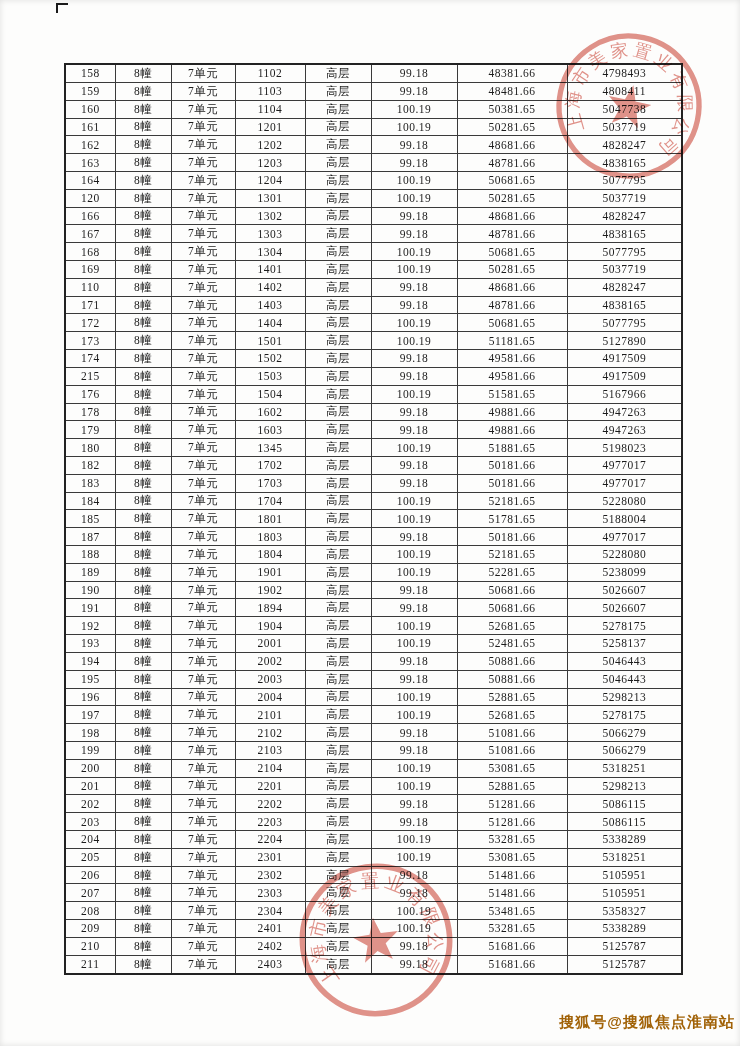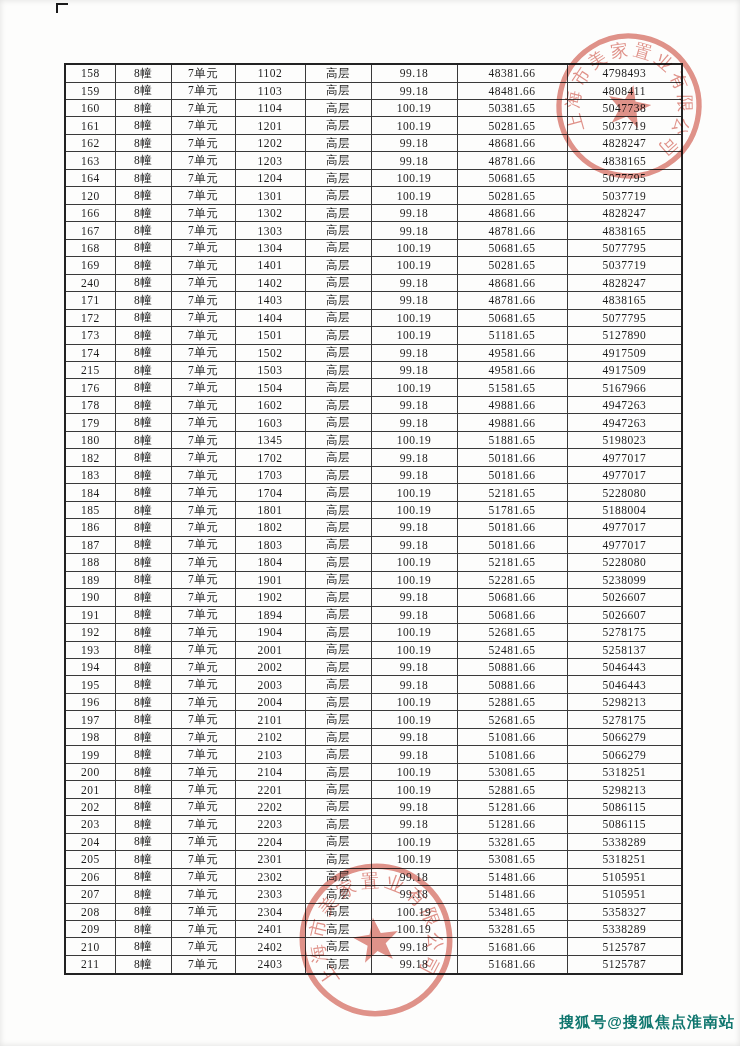--- a/index.html
+++ b/index.html
@@ -66,21 +66,21 @@
     height: 160px;
     transform: rotate(-8deg);
   }
   .watermark {
     position: absolute;
     right: 5px;
     top: 1013px;
     font-family: "Liberation Sans", sans-serif;
     font-size: 15px;
     font-weight: bold;
-    color: #0f766e;
+    color: #a16207;
     letter-spacing: 1px;
   }
 </style>
 </head>
 <body>
 
 <div class="page">
 
   <div class="scan-mark"></div>
 
@@ -210,21 +210,21 @@
           <td>169</td>
           <td>8幢</td>
           <td>7单元</td>
           <td>1401</td>
           <td>高层</td>
           <td>100.19</td>
           <td>50281.65</td>
           <td>5037719</td>
         </tr>
         <tr>
-          <td>240</td>
+          <td>110</td>
           <td>8幢</td>
           <td>7单元</td>
           <td>1402</td>
           <td>高层</td>
           <td>99.18</td>
           <td>48681.66</td>
           <td>4828247</td>
         </tr>
         <tr>
           <td>171</td>
@@ -348,30 +348,20 @@
         </tr>
         <tr>
           <td>185</td>
           <td>8幢</td>
           <td>7单元</td>
           <td>1801</td>
           <td>高层</td>
           <td>100.19</td>
           <td>51781.65</td>
           <td>5188004</td>
-        </tr>
-        <tr>
-          <td>186</td>
-          <td>8幢</td>
-          <td>7单元</td>
-          <td>1802</td>
-          <td>高层</td>
-          <td>99.18</td>
-          <td>50181.66</td>
-          <td>4977017</td>
         </tr>
         <tr>
           <td>187</td>
           <td>8幢</td>
           <td>7单元</td>
           <td>1803</td>
           <td>高层</td>
           <td>99.18</td>
           <td>50181.66</td>
           <td>4977017</td>

